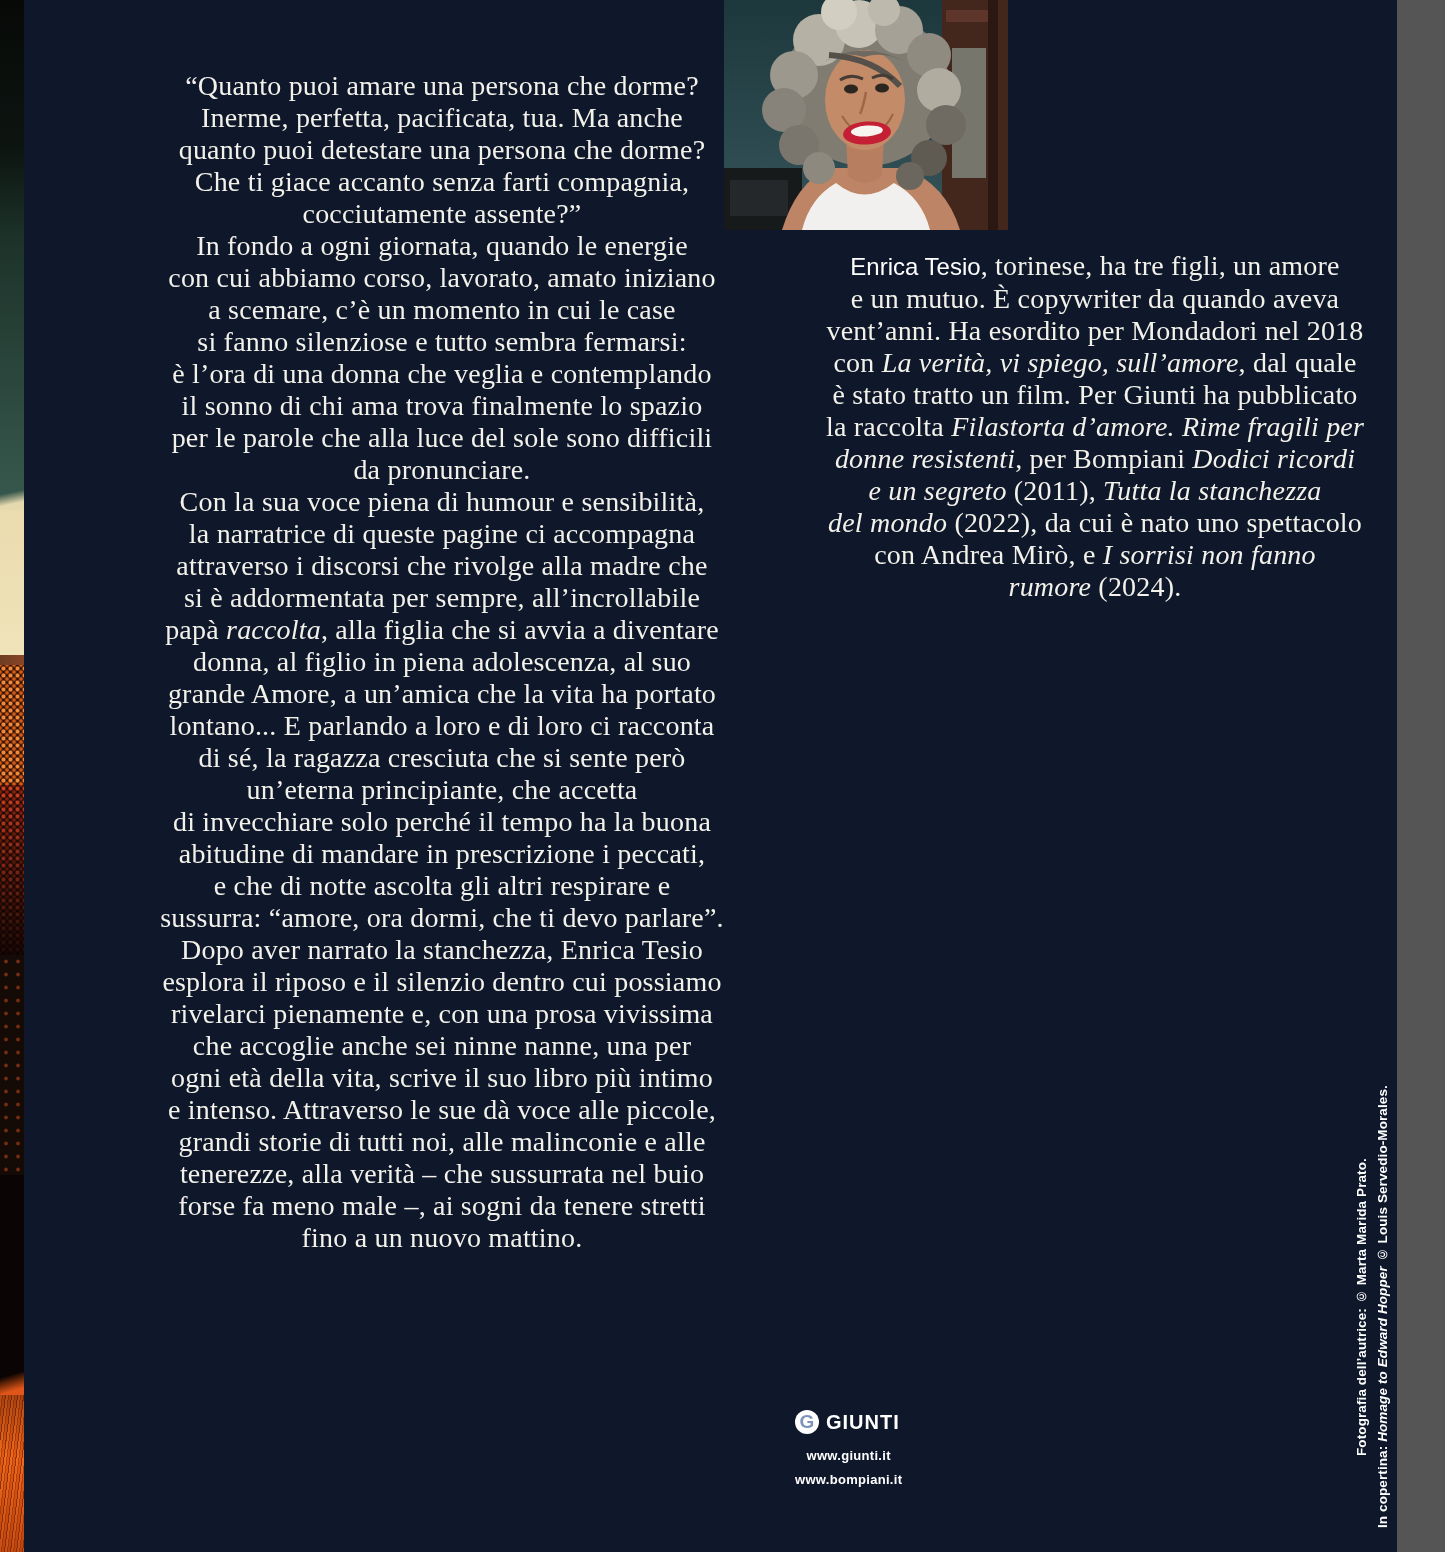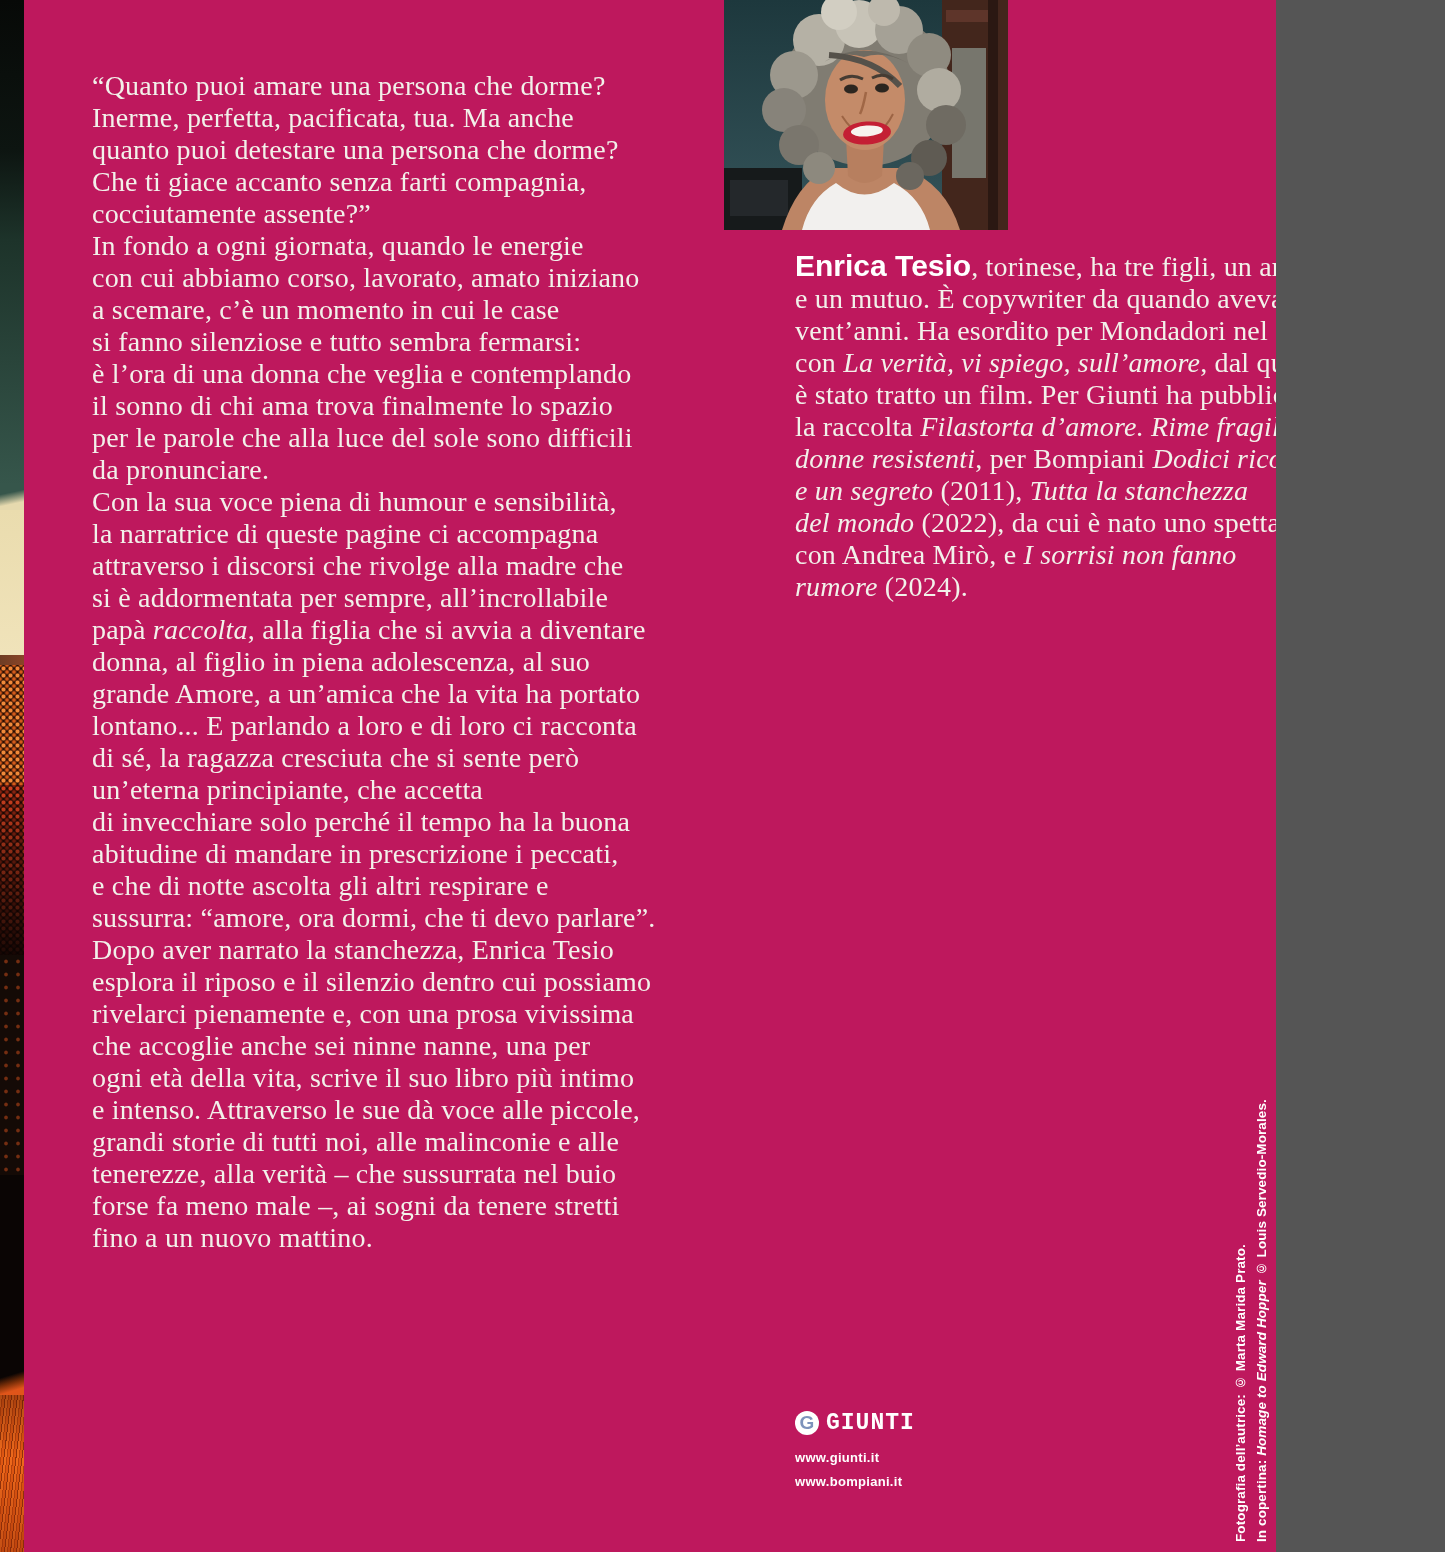--- a/index.html
+++ b/index.html
@@ -1,18 +1,18 @@
 <!DOCTYPE html>
 <html><head>
 <meta charset="utf-8">
 <style>
   html,body{margin:0;padding:0;background:#555;}
   .page{
-    position:relative;width:1276px;height:1552px;overflow:hidden;
-    background:#be185d;font-family:"Liberation Serif",serif;
+    position:relative;width:1397px;height:1552px;overflow:hidden;
+    background:#0f172a;font-family:"Liberation Serif",serif;text-align:center;
   }
   
   .cover-strip{position:absolute;left:0;top:0;width:24px;height:1552px;}
   .cover-strip .seg{width:100%;}
   .s1{height:150px;background:linear-gradient(#070907,#0d1511);}
   .s2{height:90px;background:linear-gradient(#0d1511,#1d332a);}
   .s3{height:245px;background:linear-gradient(#1d332a,#36564b);}
   .s4{height:25px;background:linear-gradient(168deg,#36564b 32%,#e6d9ae 72%);}
   .s5{height:145px;background:linear-gradient(#eadcae,#f0e3ba);}
   .s6{height:10px;background:linear-gradient(90deg,#6e3d24,#8a4528);}
@@ -43,33 +43,33 @@
   
   .photo{position:absolute;left:724px;top:0;width:284px;height:230px;}
   .photo svg{display:block;width:100%;height:100%;}
   
   .bio{
     position:absolute;left:795px;top:250px;width:600px;
     font-size:28px;line-height:32px;color:#f2f1ea;
     white-space:pre-line;letter-spacing:.2px;
   }
   .bio .bd{
-    font-family:"Liberation Sans",sans-serif;font-weight:700;
-    color:#ffffff;font-size:30px;letter-spacing:0;
+    font-family:"Liberation Sans",sans-serif;font-weight:400;
+    color:#ffffff;font-size:24px;letter-spacing:0;
   }
   
   .publisher{position:absolute;left:795px;top:1410px;color:#fff;
     font-family:"Liberation Sans",sans-serif;}
   .logo-row{display:flex;align-items:center;gap:7px;}
   .logo-circle{
     width:24px;height:24px;border-radius:50%;background:#fff;color:#7e93bc;
     display:flex;align-items:center;justify-content:center;
     font-weight:700;font-size:19px;line-height:1;padding-bottom:1px;box-sizing:border-box;
   }
-  .logo-word{font-weight:700;font-size:23px;letter-spacing:1px;font-family:Liberation Mono, monospace;}
+  .logo-word{font-weight:700;font-size:20px;letter-spacing:1px;}
   .urls{margin-top:10px;font-weight:700;font-size:13px;line-height:24px;letter-spacing:.3px;}
   
   .credits{
     position:absolute;right:4px;bottom:10px;height:470px;
     writing-mode:vertical-rl;transform:rotate(180deg);
     font-family:"Liberation Sans",sans-serif;font-weight:700;
     font-size:13.5px;line-height:21px;color:#ffffff;letter-spacing:.1px;
   }
   .credits .cl{white-space:nowrap;}
 </style>

